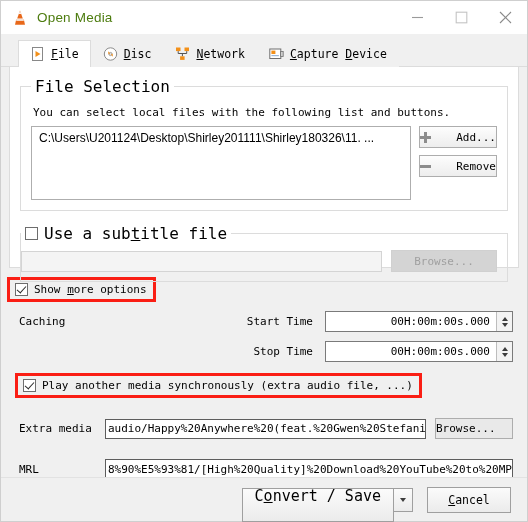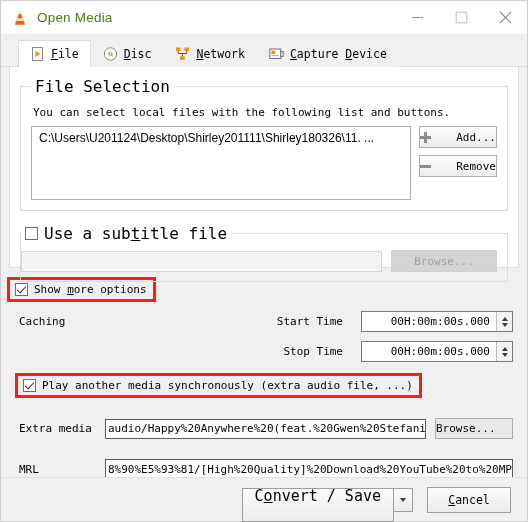--- a/index.html
+++ b/index.html
@@ -260,21 +260,21 @@
     gap: 2px;
     flex: 0 0 auto;
   }
   .arrow-u, .arrow-d {
     width:0;height:0;border-left:3.5px solid transparent;border-right:3.5px solid transparent;
   }
   .arrow-u { border-bottom: 4px solid #3c3c3c; }
   .arrow-d { border-top: 4px solid #3c3c3c; }
 
   .caching-spin { width: 76px; margin-left: 18px; }
-  .time-spin { width: 152px; margin-left: 18px; }
+  .time-spin { width: 188px; margin-left: 12px; }
 
   
   .frow {
     display: flex;
     align-items: center;
     padding: 0 14px 0 18px;
     margin-top: 20px;
   }
   .frow .lbl { width: 86px; flex: 0 0 auto; }
   .tin {

